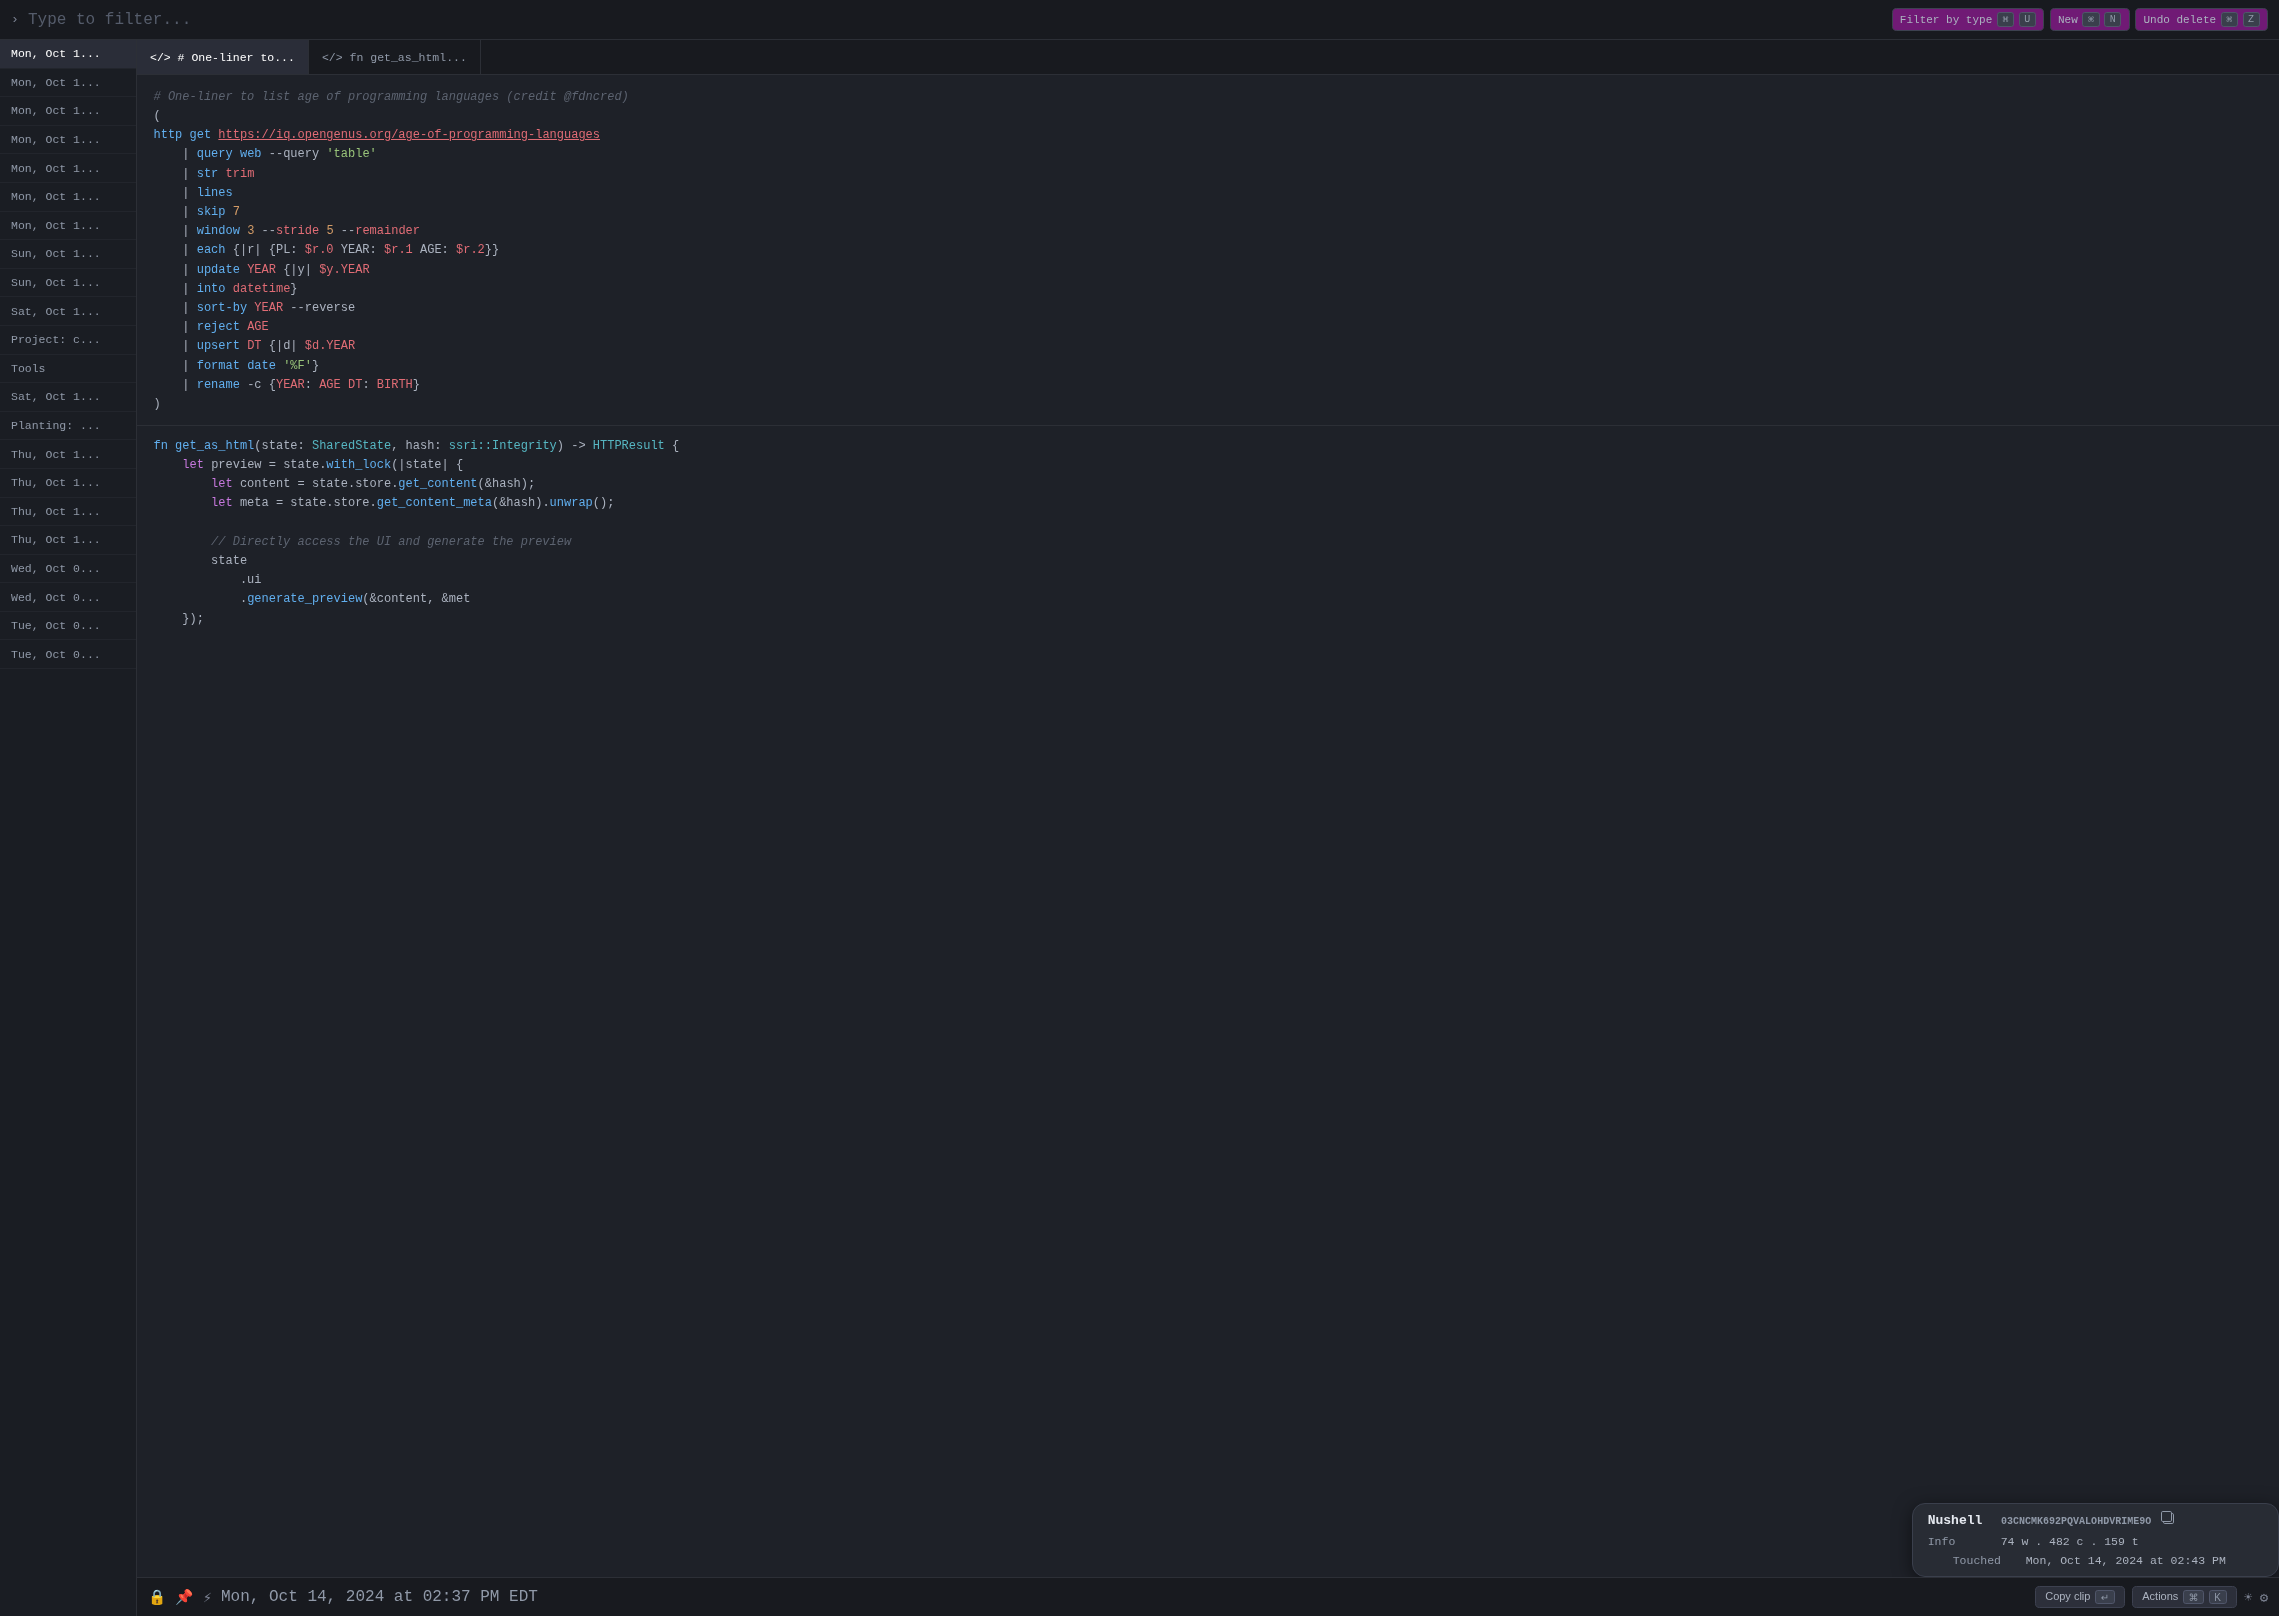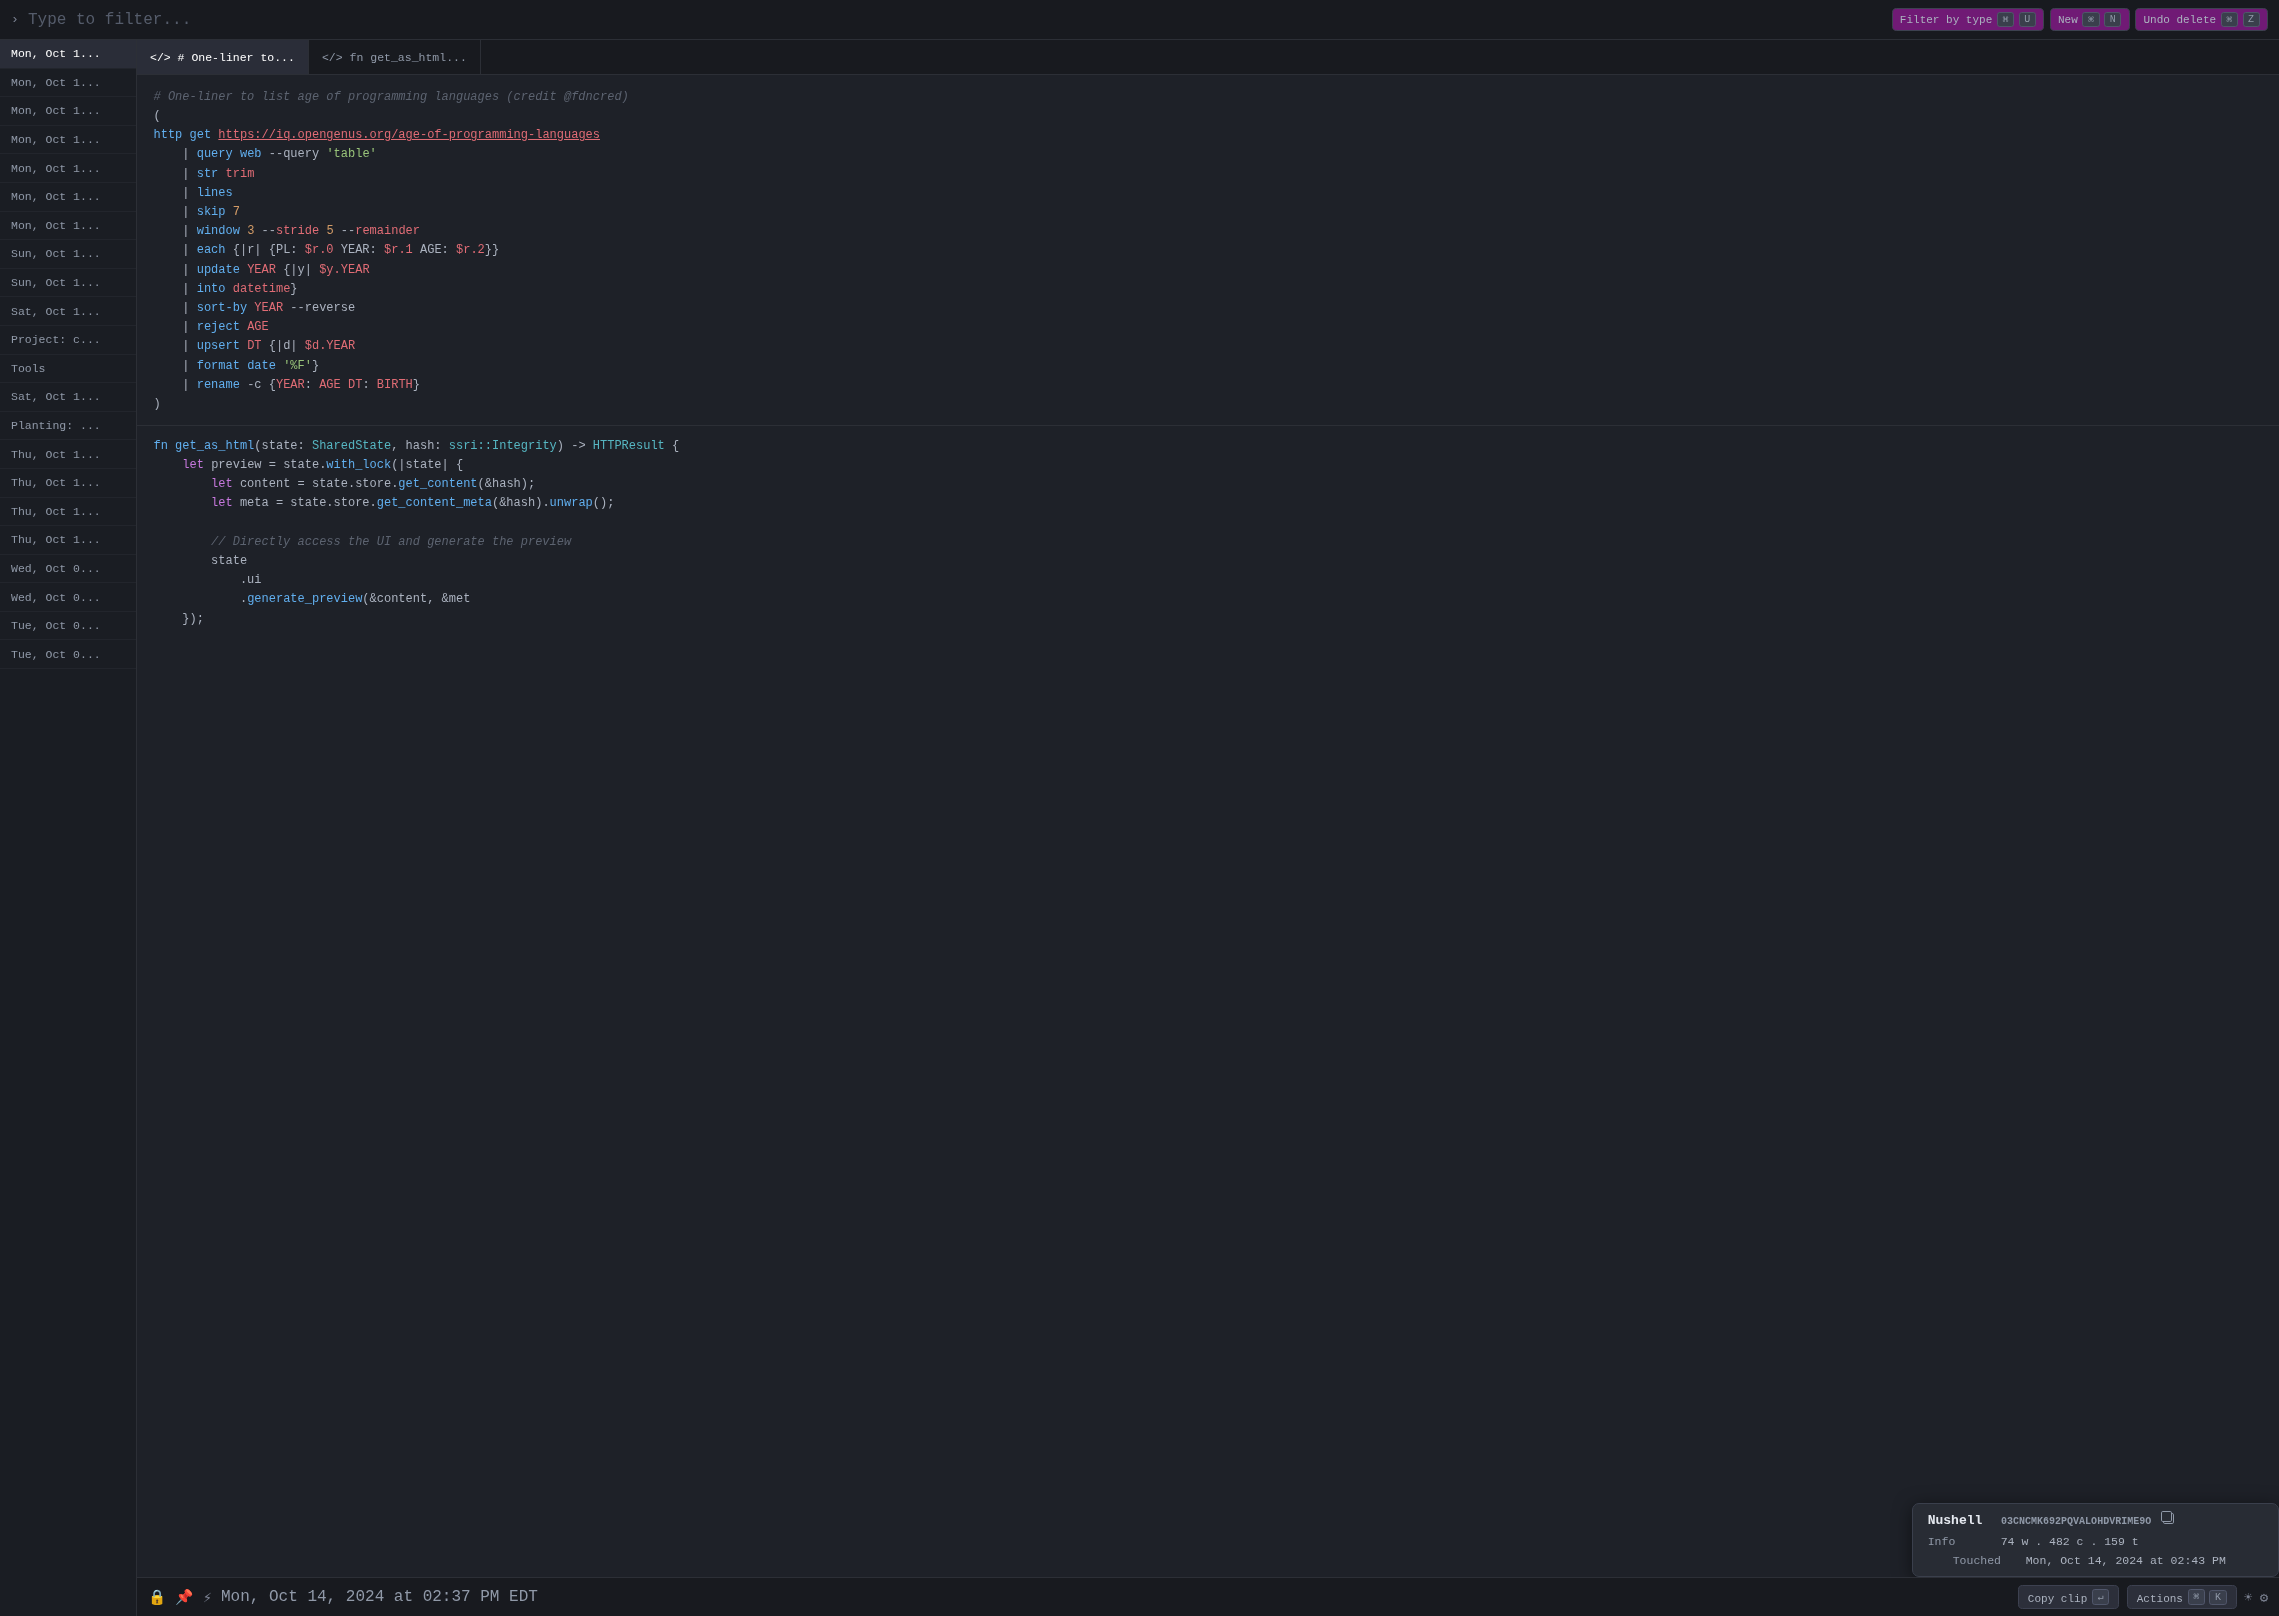--- a/index.html
+++ b/index.html
@@ -176,21 +176,21 @@
       margin: 7.3px 0;
     }
 
     
     #tooltip-popup {
       position: absolute;
       bottom: 0;
       right: 0;
       background: #282c34;
       border: 0.9px solid #3a3f4c;
-      border-radius: 7px;
+      border-radius: 13px;
       padding: 9.2px 14.7px;
       min-width: 367px;
       font-size: 11.5px;
       color: #abb2bf;
       box-shadow: 0 3.7px 18.4px rgba(0,0,0,0.5);
     }
     .tooltip-row {
       display: flex;
       align-items: flex-start;
       margin-bottom: 5.5px;
@@ -233,28 +233,28 @@
       font-size: 16px;
     }
     .bottom-right {
       margin-left: auto;
       display: flex;
       align-items: center;
       gap: 7.3px;
     }
     .bottom-btn {
       display: flex;
-      align-items: flex-end;
+      align-items: flex-start;
       gap: 4.6px;
       background: #2c2f3a;
       border: 0.9px solid #3d4150;
       border-radius: 4.6px;
       color: #abb2bf;
       padding: 2.8px 9.2px;
-      font-family: Liberation Mono, monospace;
+      font-family: Liberation Sans, sans-serif;
       font-size: 11px;
       cursor: pointer;
     }
     .gear-icon, .sun-icon {
       color: #7a8090;
       font-size: 13.8px;
       cursor: pointer;
     }
 
     .copy-icon {

